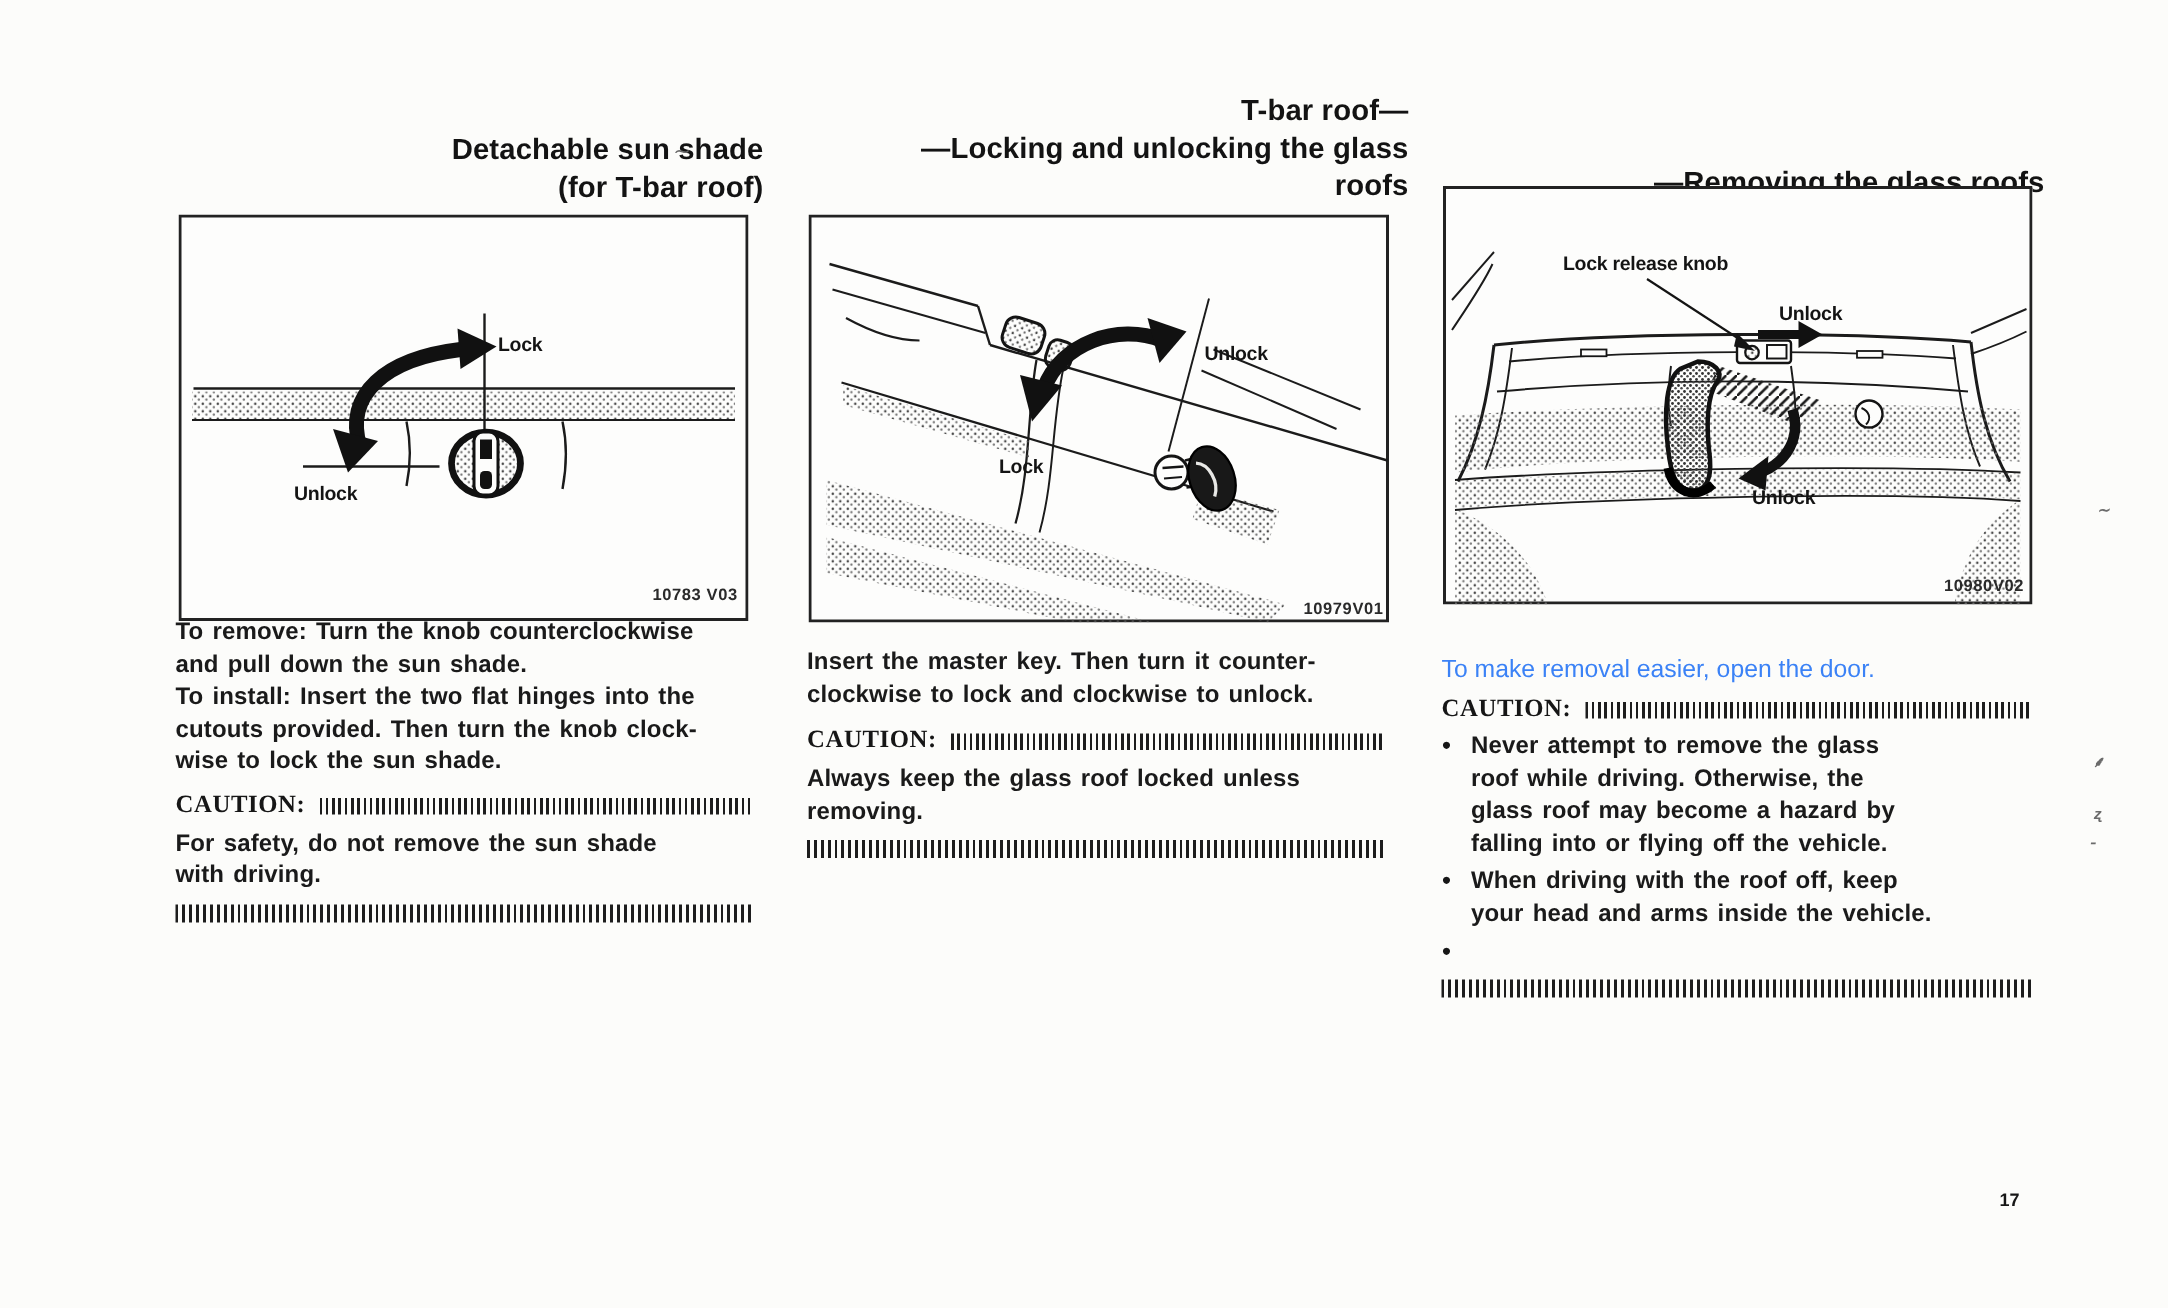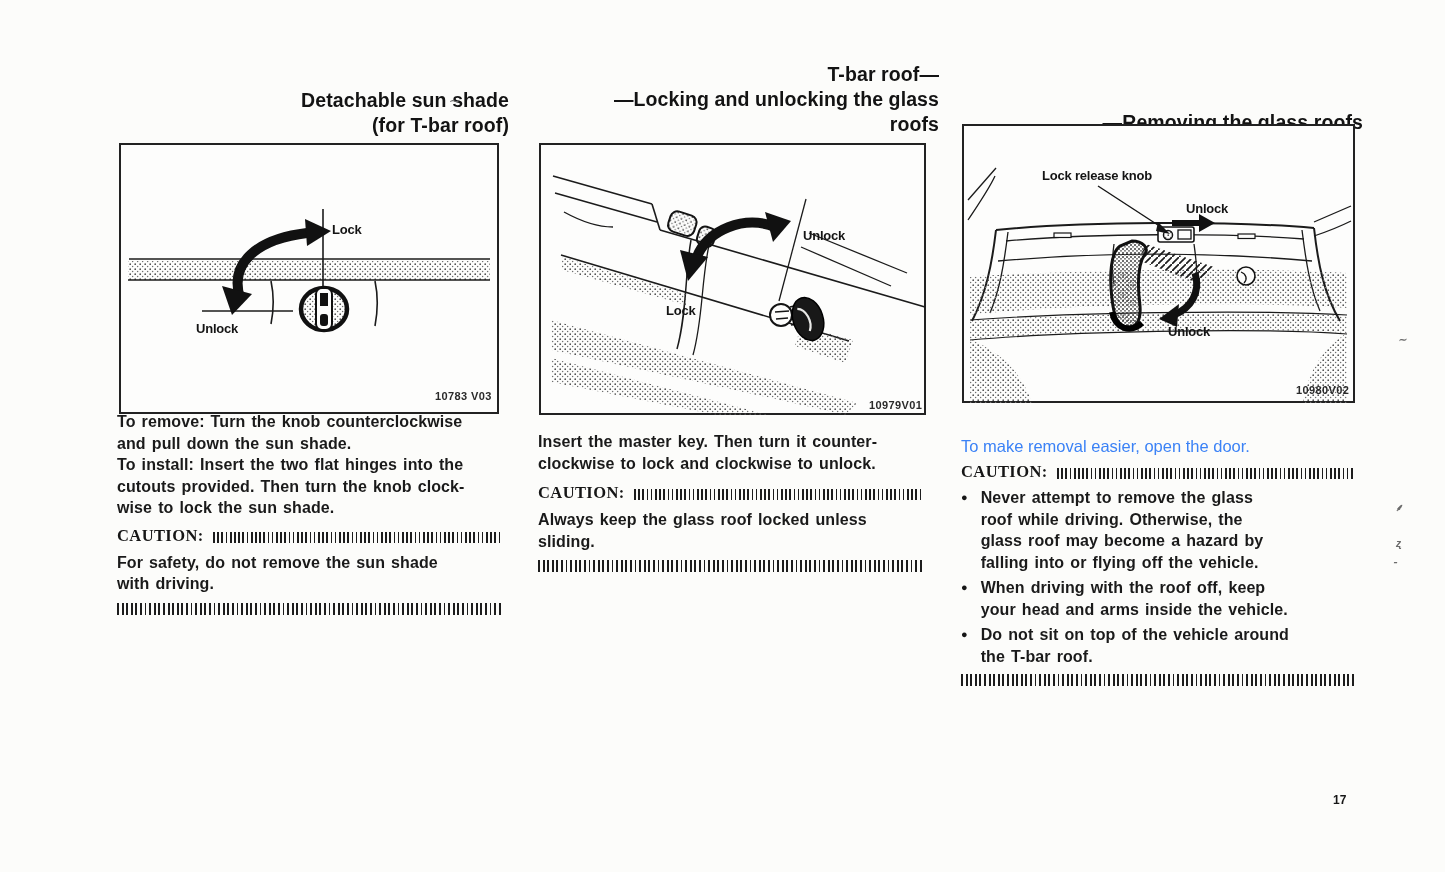--- a/index.html
+++ b/index.html
@@ -169,21 +169,21 @@
 </div>
 
 <div class="abs" style="left:538px;top:431px;width:386px;">
   <div class="body-text">Insert the master key. Then turn it counter-
 clockwise to lock and clockwise to unlock.</div>
   <div class="caution-row" style="margin-top:9px;">
     <span class="caution-label">CAUTION:</span>
     <span class="bars"></span>
   </div>
   <div class="body-text cgap">Always keep the glass roof locked unless
-sliding.</div>
+removing.</div>
   <div class="rule-bars"></div>
 </div>
 
 <div class="abs heading" style="left:963px;top:110px;width:400px;">—Removing the glass roofs</div>
 
 <div class="abs figure" style="left:962px;top:124px;">
   <svg width="393" height="279" viewBox="0 0 393 279">
     <rect x="1" y="1" width="391" height="277" fill="#fdfdfc" stroke="#222" stroke-width="2"></rect>
 
     <g stroke="#1b1b1b" fill="none">
@@ -259,22 +259,20 @@
 glass roof may become a hazard by
 falling into or flying off the vehicle.</span>
     </div>
     <div class="bullet">
       <span class="dot">●</span>
       <span class="body-text">When driving with the roof off, keep
 your head and arms inside the vehicle.</span>
     </div>
     <div class="bullet">
       <span class="dot">●</span>
-      <span class="body-text">Do not sit on top of the vehicle around
-the T-bar roof.</span>
     </div>
   </div>
   <div class="rule-bars" style="margin-top:7px;"></div>
 </div>
 
 <div class="abs page-num" style="left:1333px;top:793px;">17</div>
 
 <i class="speck s0" style="left:449px;top:93px;"></i>
 <i class="speck s1" style="left:1398px;top:334px;"></i>
 <i class="speck s2" style="left:1395px;top:500px;"></i>

